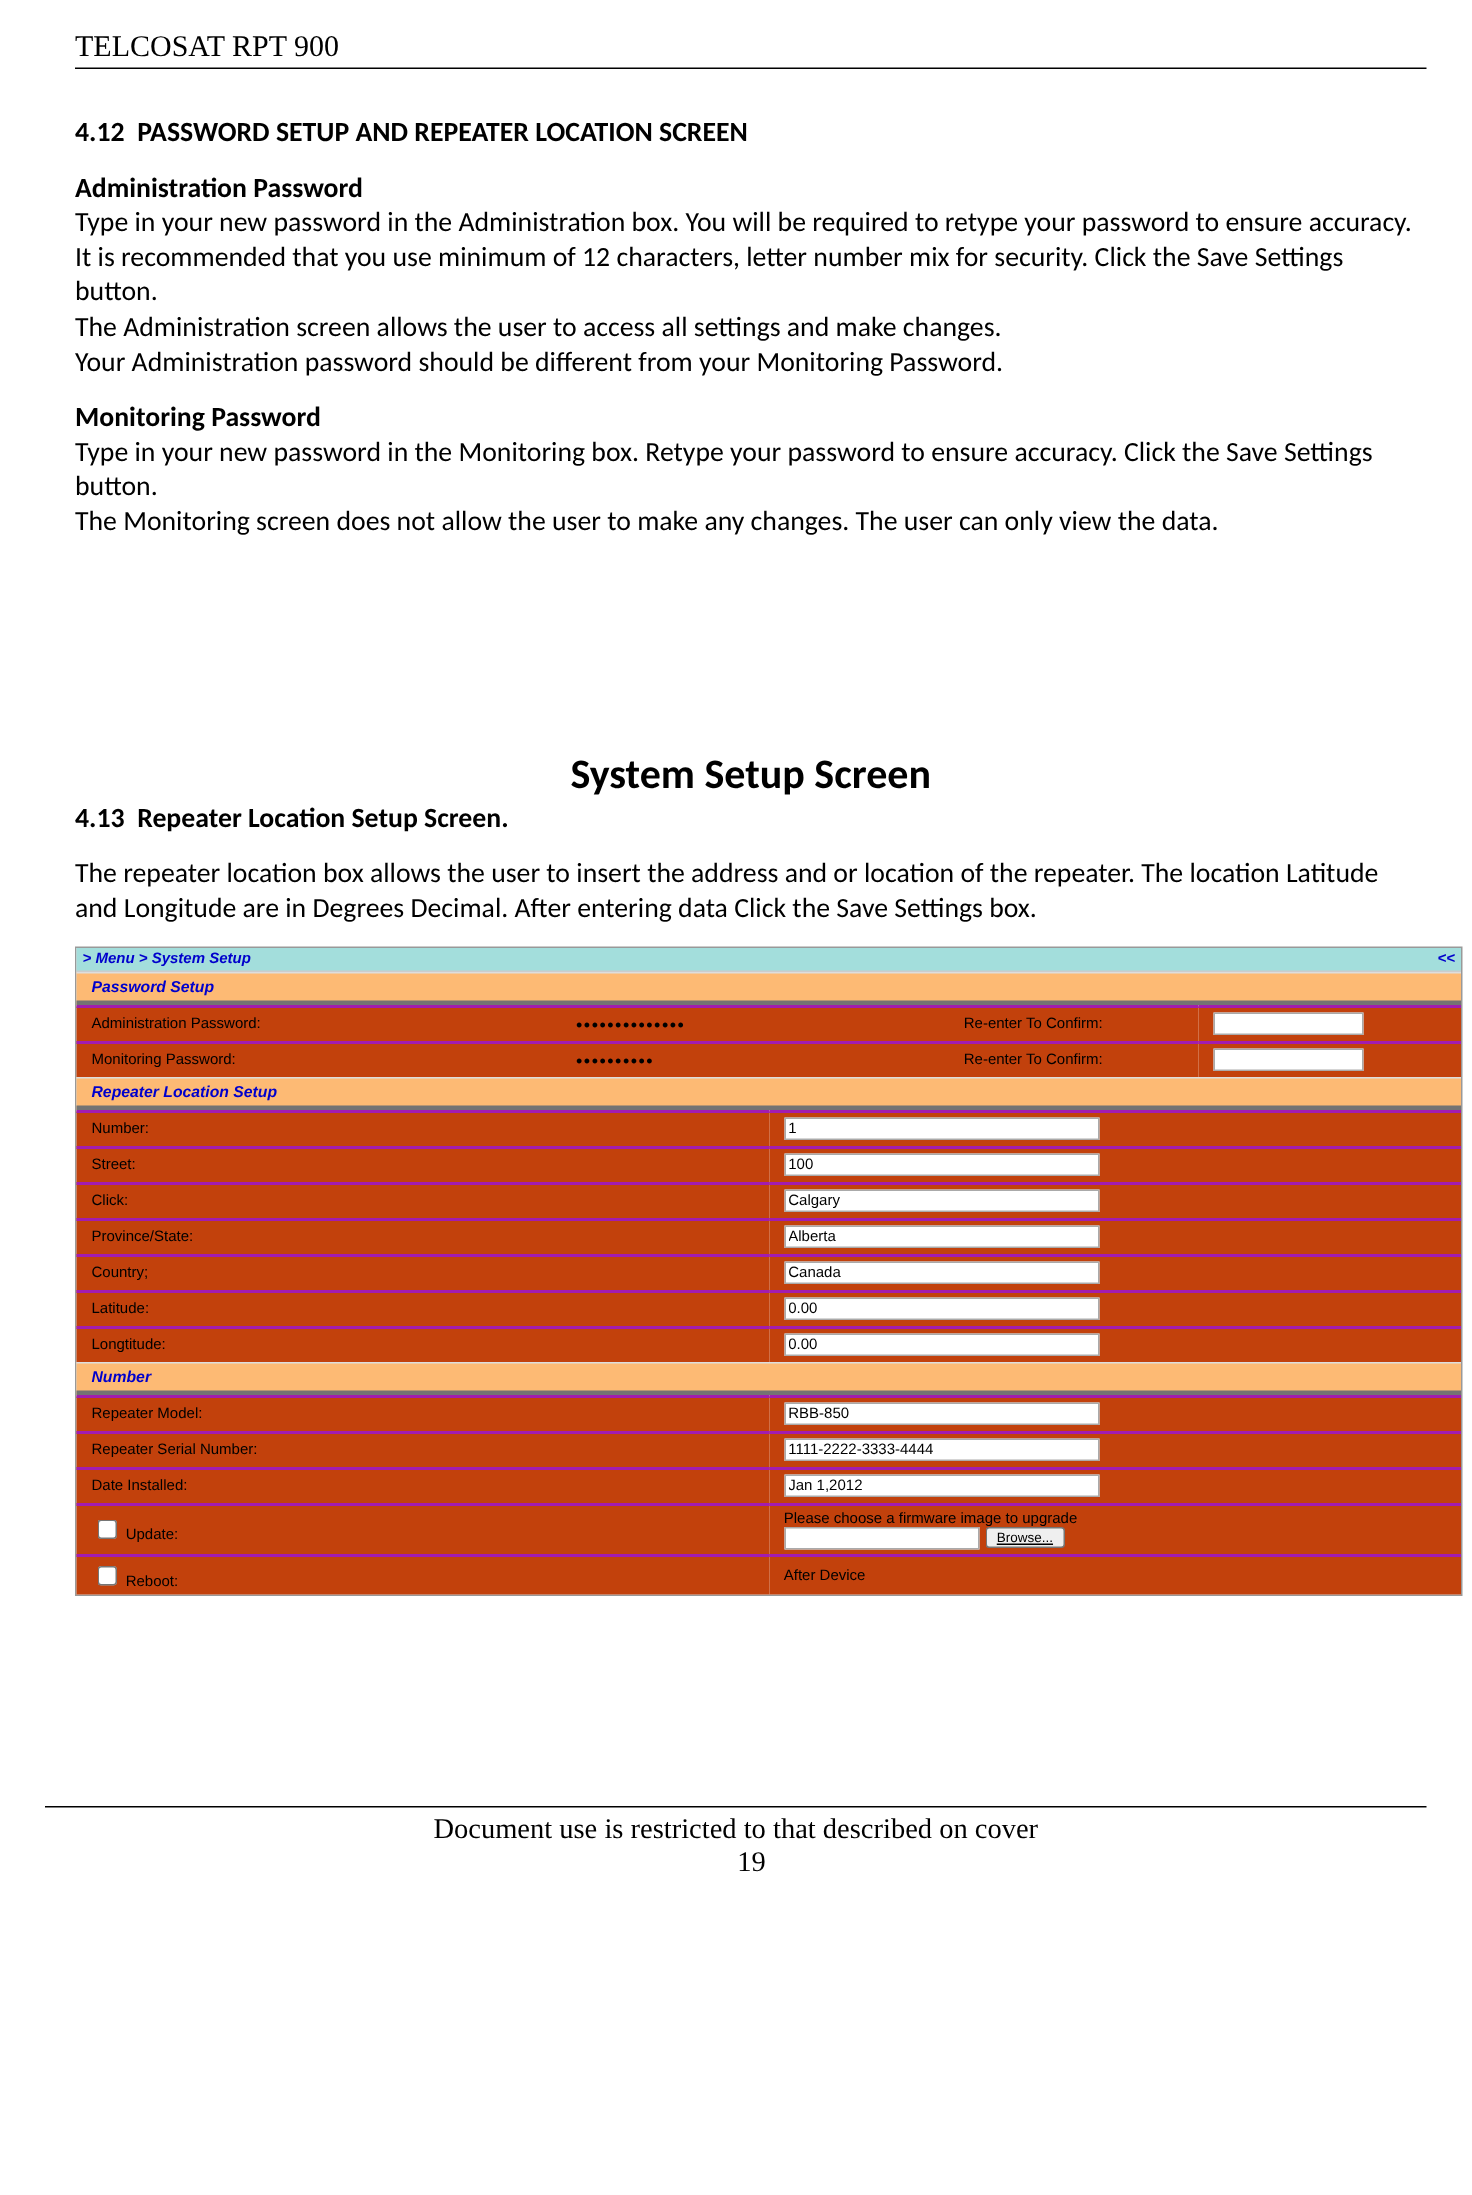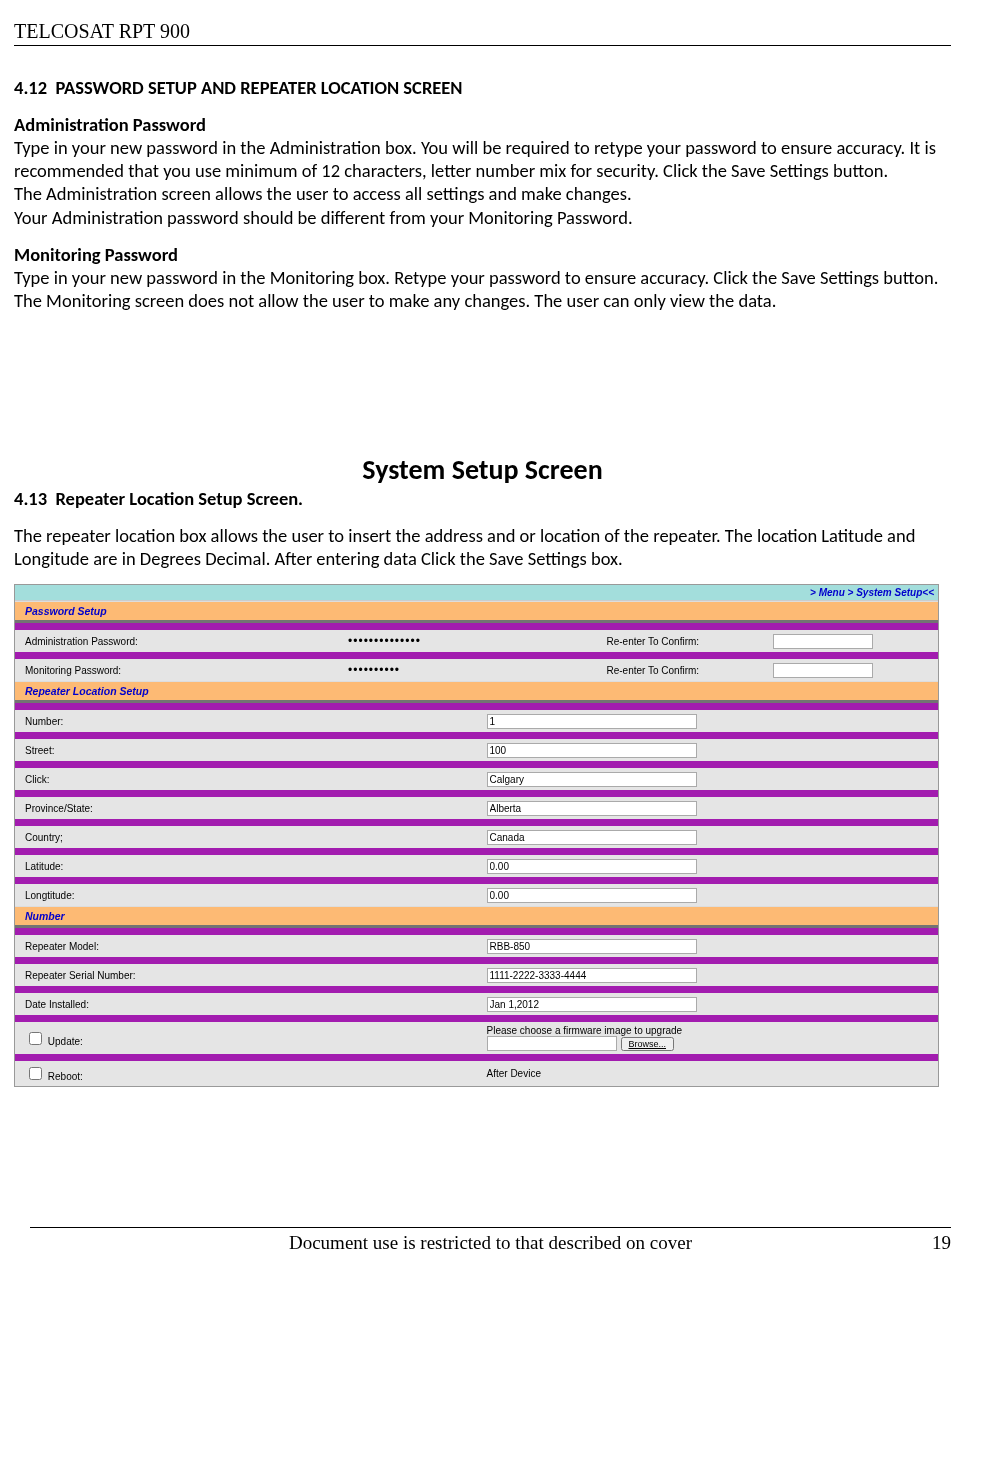--- a/index.html
+++ b/index.html
@@ -6,20 +6,21 @@
     margin: 0;
     padding: 0;
     font-family: "Times New Roman", serif;
     background: #fff;
     color: #000;
     width: 981px;
   }
   .page {
     padding: 20px 30px 10px 14px;
     box-sizing: border-box;
+    margin-left: 36px;
   }
   .header-title {
     font-size: 20px;
     font-family: "Times New Roman", serif;
   }
   hr.rule {
     border: none;
     border-top: 1.5px solid #000;
     margin: 2px 0 30px 0;
   }
@@ -60,43 +61,43 @@
     background: #fefefb;
   }
   .breadcrumb-bar {
     background: #a3dedc;
     color: #0000cc;
     font-weight: bold;
     font-style: italic;
     font-size: 10px;
     padding: 2px 4px;
     display: flex;
-    justify-content: flex-end;
+    justify-content: space-between;
     border-bottom: 1px solid #ccc;
   }
   .section-header-bar {
     background: #fdba74;
     color: #0000cc;
     font-weight: bold;
     font-style: italic;
     font-size: 10.5px;
     padding: 3px 10px;
     border-top: 1px solid #ddd;
     border-bottom: 3px solid #737373;
   }
   table.form-table {
     width: 100%;
     border-collapse: collapse;
     font-size: 10px;
   }
   table.form-table td {
     padding: 3px 10px;
-    border-top: 7px solid #a21caf;
+    border-top: 2px solid #a21caf;
     vertical-align: middle;
-    background: #e5e5e5;
+    background: #c2410c;
     height: 16px;
   }
   table.form-table td.label-col { width: 35%; }
   table.form-table td.val-col { width: 28%; }
   table.form-table td.label2-col { width: 18%; }
   table.form-table td.val2-col { }
   .text-input {
     font-family: Arial, sans-serif;
     font-size: 10px;
     border: 1px solid #aaa;
@@ -114,20 +115,21 @@
     font-size: 9px;
     padding: 0 6px;
     margin-left: 4px;
     text-decoration: underline;
   }
   .footer {
     display: flex;
     align-items: center;
     justify-content: space-between;
     padding: 4px 30px 10px 30px;
+    flex-direction: column;
   }
   .footer-text {
     font-family: "Times New Roman", serif;
     font-size: 19px;
     flex: 1;
     text-align: center;
   }
   .page-num {
     font-family: "Times New Roman", serif;
     font-size: 19px;

